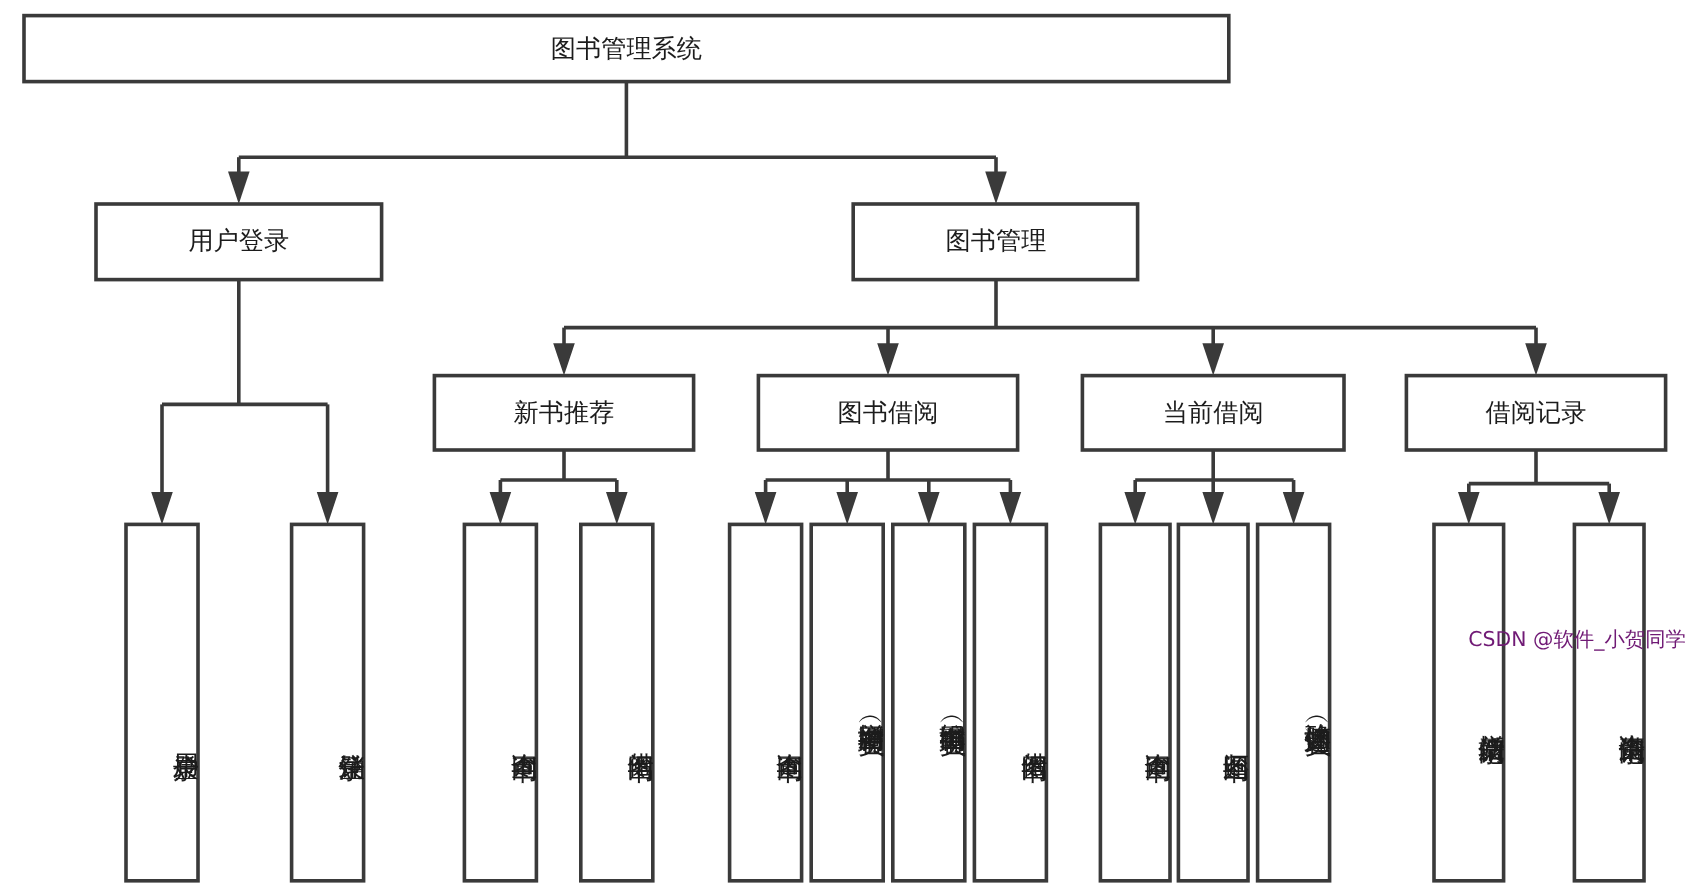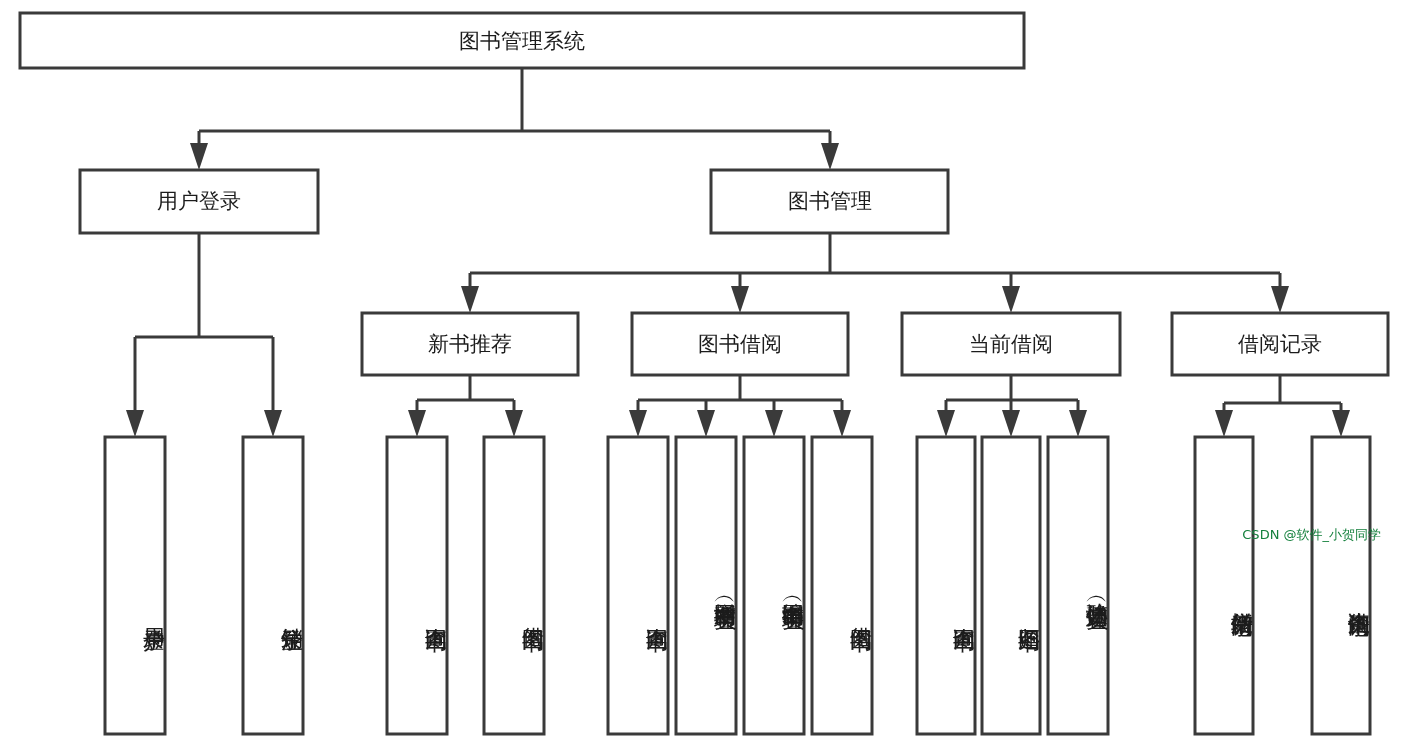--- a/index.html
+++ b/index.html
@@ -59,25 +59,25 @@
     color: #1c1c1c;
     letter-spacing: 1px;
     white-space: nowrap;
     display: flex;
     align-items: flex-start;
     justify-content: center;
     pointer-events: none;
   }
   .watermark {
     position: absolute;
-    right: 24px;
+    right: 0;
     bottom: 4px;
     font-family: "DejaVu Sans", "Liberation Sans", sans-serif;
-    font-size: 13px;
-    color: #15803d;
+    font-size: 17px;
+    color: #701a75;
     white-space: nowrap;
     user-select: none;
   }
 </style>
 </head>
 <body>
 
 <div id="diagram-root">
 
   <svg id="tree" viewBox="0 0 1405 747">

